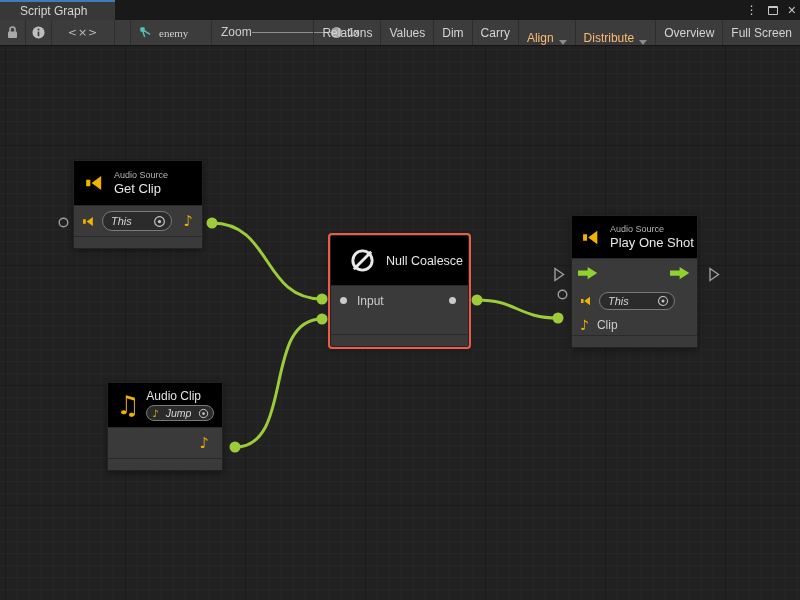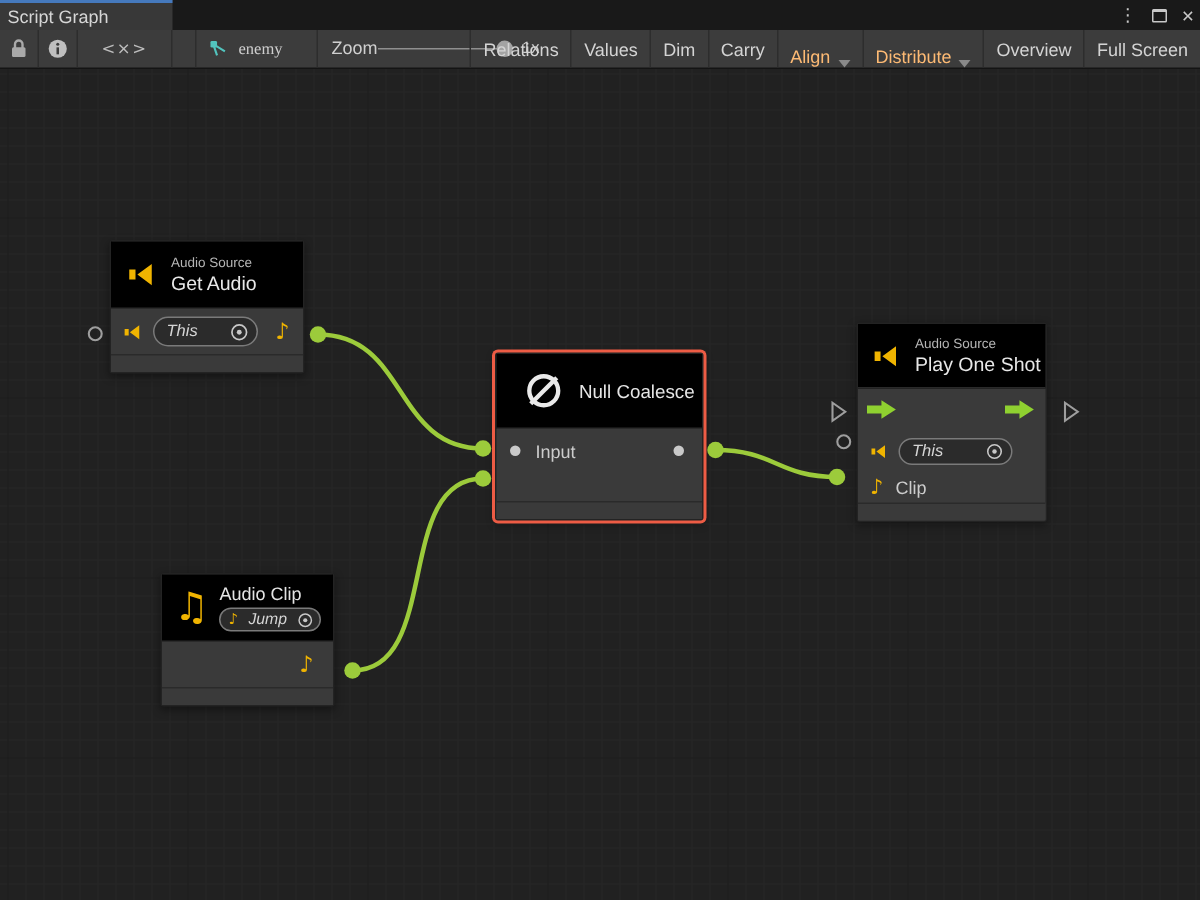--- a/index.html
+++ b/index.html
@@ -5,21 +5,21 @@
   * { margin:0; padding:0; box-sizing:border-box; }
   html,body { width:800px; height:600px; background:#191919; overflow:hidden; }
   body { font-family:"Liberation Sans", sans-serif; }
   .glyph { font-family:"DejaVu Sans", sans-serif; }
   #window { position:relative; width:800px; height:600px; background:#191919; }
 
   
   #tabbar { position:absolute; left:0; top:0; width:800px; height:20px; background:#191919; }
   #tab { position:absolute; left:0; top:0; width:115px; height:20px; background:#383838;
          border-top:2px solid #4579BD; color:#D6D6D6; font-size:12px; line-height:18px;
-         padding-left:5px; }
+         padding-left:20px; }
   #win-controls { position:absolute; right:4px; top:0; height:20px; display:flex; align-items:center; gap:10px; color:#C8C8C8; }
   #menu-dots { font-size:12px; line-height:20px; }
   #max-box { width:10px; height:9px; border:1px solid #C8C8C8; border-top:2px solid #C8C8C8; border-radius:1px; }
   #close-x { font-size:14px; line-height:20px; }
 
   
   #toolbar { position:absolute; left:0; top:20px; width:800px; height:26px; background:#3C3C3C;
              border-bottom:1px solid #141414; font-size:12px; color:#D4D4D4; }
   .tseg { position:absolute; top:0; height:25px; display:flex; align-items:center; justify-content:center;
           border-right:1px solid #2D2D2D; }
@@ -127,21 +127,21 @@
 
   <div id="canvas"></div>
 
   <div class="node" style="left:73px; top:160px; width:130px; height:89px;">
     <div class="node-header" style="height:46px; padding-left:9px; gap:8px;">
       <svg width="23" height="20" viewBox="0 0 24 24">
         <path d="M2 8 H7 V16 H2 Z M8.5 12 L20 3.5 V20.5 Z" fill="#F0B400"></path>
       </svg>
       <div class="hdr-text">
         <div class="cat">Audio Source</div>
-        <div class="title">Get Audio</div>
+        <div class="title">Get Clip</div>
       </div>
     </div>
     <div class="hrow" style="height:31px; padding-left:7px; gap:6px;">
       <svg width="15" height="13" viewBox="0 0 24 24">
         <path d="M2 8 H7 V16 H2 Z M8.5 12 L20 3.5 V20.5 Z" fill="#F0B400"></path>
       </svg>
       <div class="object-field" style="width:70px; height:20px;">
         <span>This</span>
         <svg width="13" height="13" viewBox="0 0 16 16">
           <circle cx="8" cy="8" r="6" fill="none" stroke="#C8C8C8" stroke-width="1.4"></circle>

